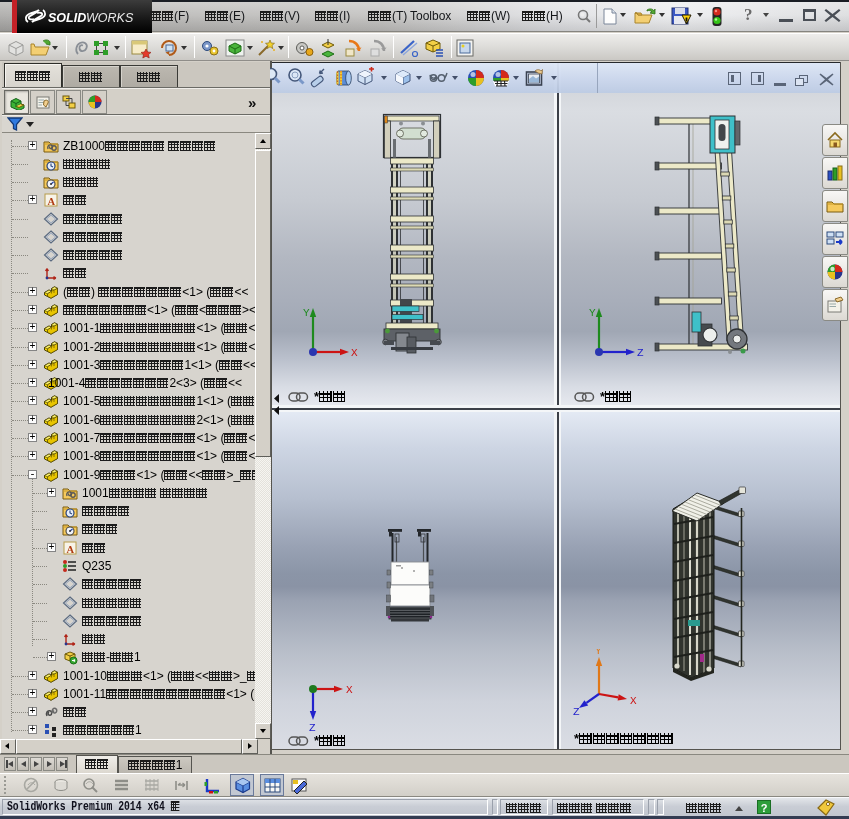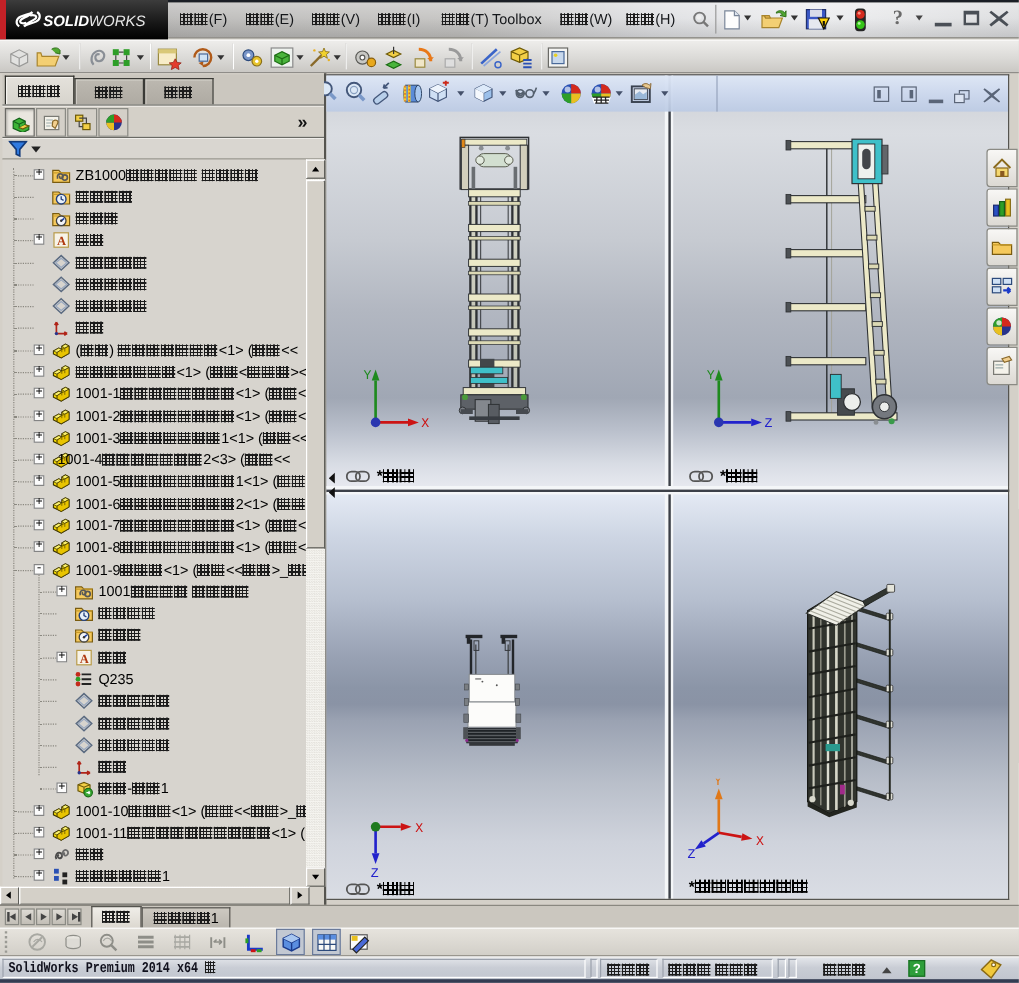--- a/index.html
+++ b/index.html
@@ -12,21 +12,21 @@
 .row{position:absolute;height:18px;font-size:12px;color:#000;white-space:nowrap;line-height:18px}
 .pm{position:absolute;width:9px;height:9px;background:#fcfcfc;border:1px solid #848484;line-height:8px;font-size:10px;text-align:center;color:#000;font-family:"Liberation Mono",monospace}
 svg{display:block}
 </style></head><body>
 
 <div class="ab" style="left:0;top:0;width:849px;height:819px;background:#d4d0c8"></div>
 <div class="ab" style="left:0;top:0;width:849px;height:32px;
 background:linear-gradient(180deg,rgba(255,255,255,.33) 0,rgba(255,255,255,.12) 45%,rgba(0,0,0,.10) 100%),
 linear-gradient(90deg,#a8a7a5 0%,#b8b7b5 20%,#c0bfbd 45%,#dcdde0 64%,#ebecee 80%,#dadbdd 100%);
 border-top:2px solid #1a1e25;border-bottom:1px solid #85847f"></div>
-<div class="ab" style="left:0;top:0;width:140px;height:33px;background:linear-gradient(180deg,#3c3c3c,#161616 60%,#000)">
+<div class="ab" style="left:12px;top:0;width:140px;height:33px;background:linear-gradient(180deg,#3c3c3c,#161616 60%,#000)">
 <div class="ab" style="left:0;top:0;width:5px;height:33px;background:#c42127"></div>
 <svg class="ab" style="left:10px;top:5px" width="126" height="24" viewBox="0 0 126 24">
 <path d="M6 17 C3 15 3 11 7 9 C11 7 15 7 17 5 C14 9 8 10 7 12 C6 14 9 15 12 14" stroke="#fff" stroke-width="1.8" fill="none"></path>
 <path d="M21 5 C24 7 24 11 20 13 C16 15 12 15 10 17 C13 13 19 12 20 10 C21 8 18 7 15 8" stroke="#fff" stroke-width="1.8" fill="none"></path>
 <text x="26" y="17" fill="#fff" font-size="12.5" font-weight="bold" font-style="italic" font-family="Liberation Sans">SOLID</text>
 <text x="64" y="17" fill="#e8e8e8" font-size="12.5" font-style="italic" font-family="Liberation Sans">WORKS</text>
 </svg>
   </div>
 <div class="ab" style="left:150px;top:9px;font-size:12px;color:#15171a;white-space:nowrap"><i class="c"></i><i class="c"></i>(F)</div>
 <div class="ab" style="left:205px;top:9px;font-size:12px;color:#15171a;white-space:nowrap"><i class="c"></i><i class="c"></i>(E)</div>

